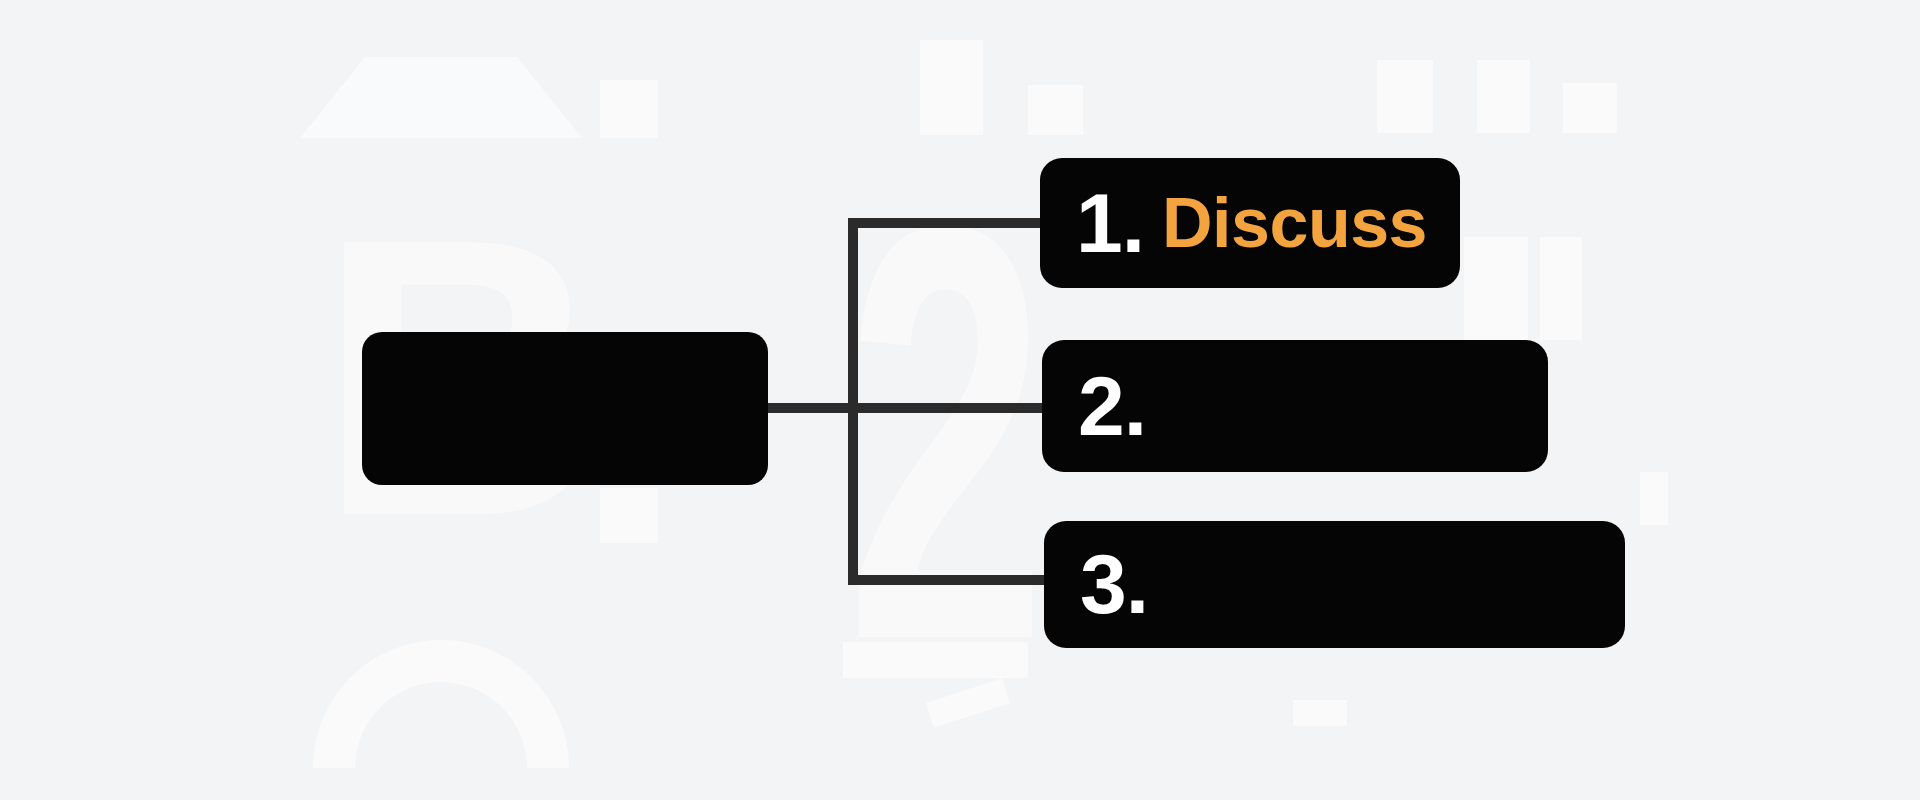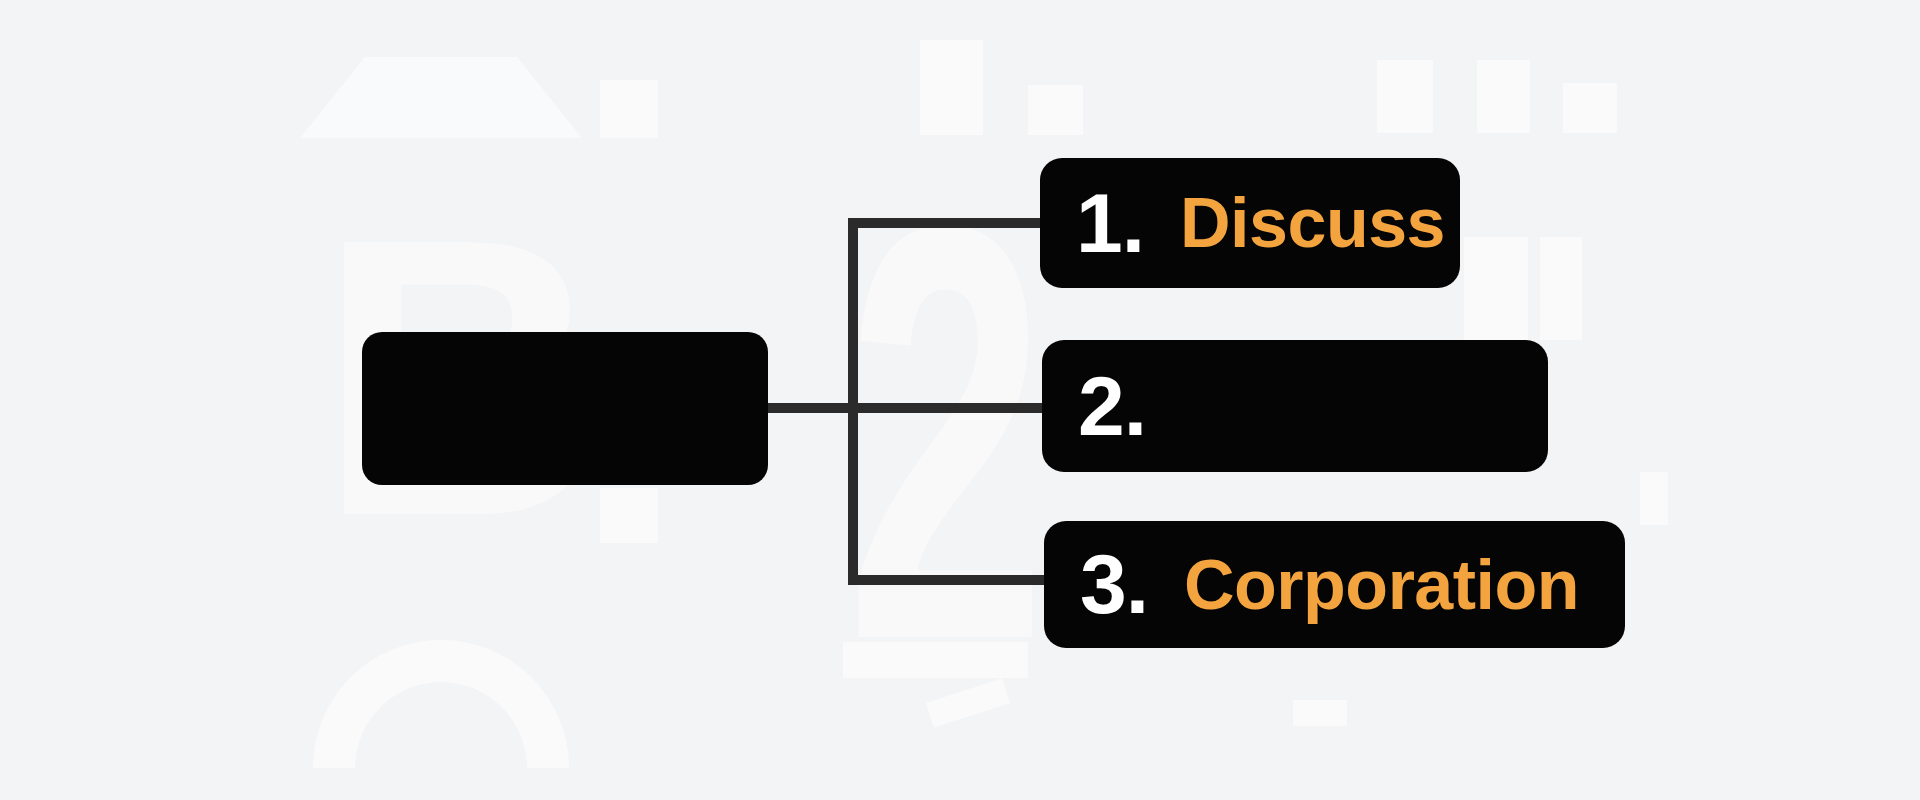--- a/index.html
+++ b/index.html
@@ -65,21 +65,20 @@
   .node-num {
     color: #ffffff;
     font-size: 84px; font-weight: 700;
     margin-right: 18px;
     letter-spacing: -1px;
   }
   .node-label {
     color: #f3a43f;
     font-size: 70px; font-weight: 700;
     letter-spacing: -0.5px;
-    margin-left: 18px;
   }
 </style>
 </head>
 <body>
 
 <div class="stage">
 
   <div class="wm">
 
     <div class="wm-trap"></div>
@@ -123,17 +122,16 @@
 
   <div class="node node-2">
     <div class="node-content">
       <span class="node-num">2.</span>
     </div>
   </div>
 
   <div class="node node-3">
     <div class="node-content">
       <span class="node-num">3.</span>
-      <span class="node-label">Corporation</span>
     </div>
   </div>
 
 </div>
 
 </body></html>

